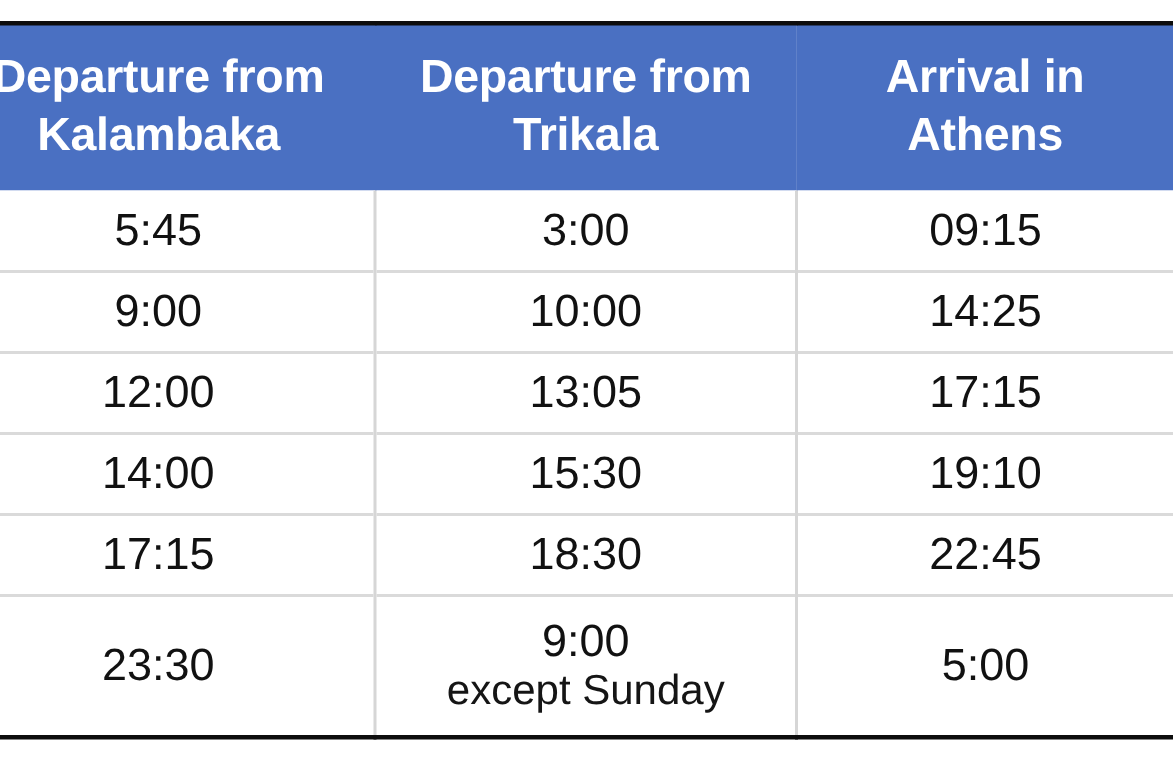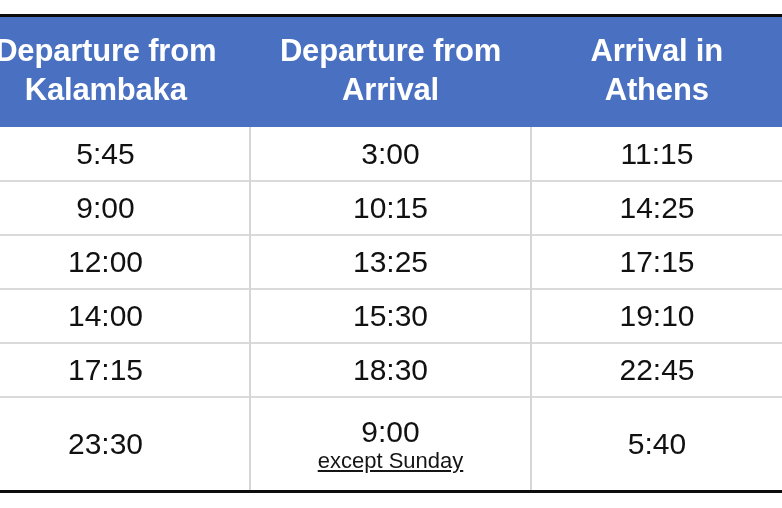--- a/index.html
+++ b/index.html
@@ -82,24 +82,23 @@
     white-space: nowrap;
   }
   tbody tr:first-child td { border-top: none; }
   tbody td:last-child { border-right: none; }
 
   tbody tr.tall td { height: 95px; }
 
   .cell-main { display: block; line-height: 1.1; }
   .cell-note {
     display: block;
-    font-size: 22px;
+    font-size: 28px;
     line-height: 1.15;
     color: #151515;
-    text-decoration: underline;
   }
 </style>
 </head>
 <body>
 
 <div class="screen">
   <div class="table-viewport">
 
     <table class="timetable">
       <colgroup>
@@ -109,60 +108,60 @@
       </colgroup>
 
       <thead>
         <tr>
           <th>
             <span class="hdr-line">Departure from</span>
             <span class="hdr-line">Kalambaka</span>
           </th>
           <th>
             <span class="hdr-line">Departure from</span>
-            <span class="hdr-line">Arrival</span>
+            <span class="hdr-line">Trikala</span>
           </th>
           <th>
             <span class="hdr-line">Arrival in</span>
             <span class="hdr-line">Athens</span>
           </th>
         </tr>
       </thead>
 
       <tbody>
         <tr>
           <td>
             <span class="cell-main">5:45</span>
           </td>
           <td>
             <span class="cell-main">3:00</span>
           </td>
           <td>
-            <span class="cell-main">11:15</span>
+            <span class="cell-main">09:15</span>
           </td>
         </tr>
 
         <tr>
           <td>
             <span class="cell-main">9:00</span>
           </td>
           <td>
-            <span class="cell-main">10:15</span>
+            <span class="cell-main">10:00</span>
           </td>
           <td>
             <span class="cell-main">14:25</span>
           </td>
         </tr>
 
         <tr>
           <td>
             <span class="cell-main">12:00</span>
           </td>
           <td>
-            <span class="cell-main">13:25</span>
+            <span class="cell-main">13:05</span>
           </td>
           <td>
             <span class="cell-main">17:15</span>
           </td>
         </tr>
 
         <tr>
           <td>
             <span class="cell-main">14:00</span>
           </td>
@@ -188,20 +187,20 @@
 
         <tr class="tall">
           <td>
             <span class="cell-main">23:30</span>
           </td>
           <td>
             <span class="cell-main">9:00</span>
             <span class="cell-note">except Sunday</span>
           </td>
           <td>
-            <span class="cell-main">5:40</span>
+            <span class="cell-main">5:00</span>
           </td>
         </tr>
       </tbody>
     </table>
 
   </div>
 </div>
 
 </body></html>

